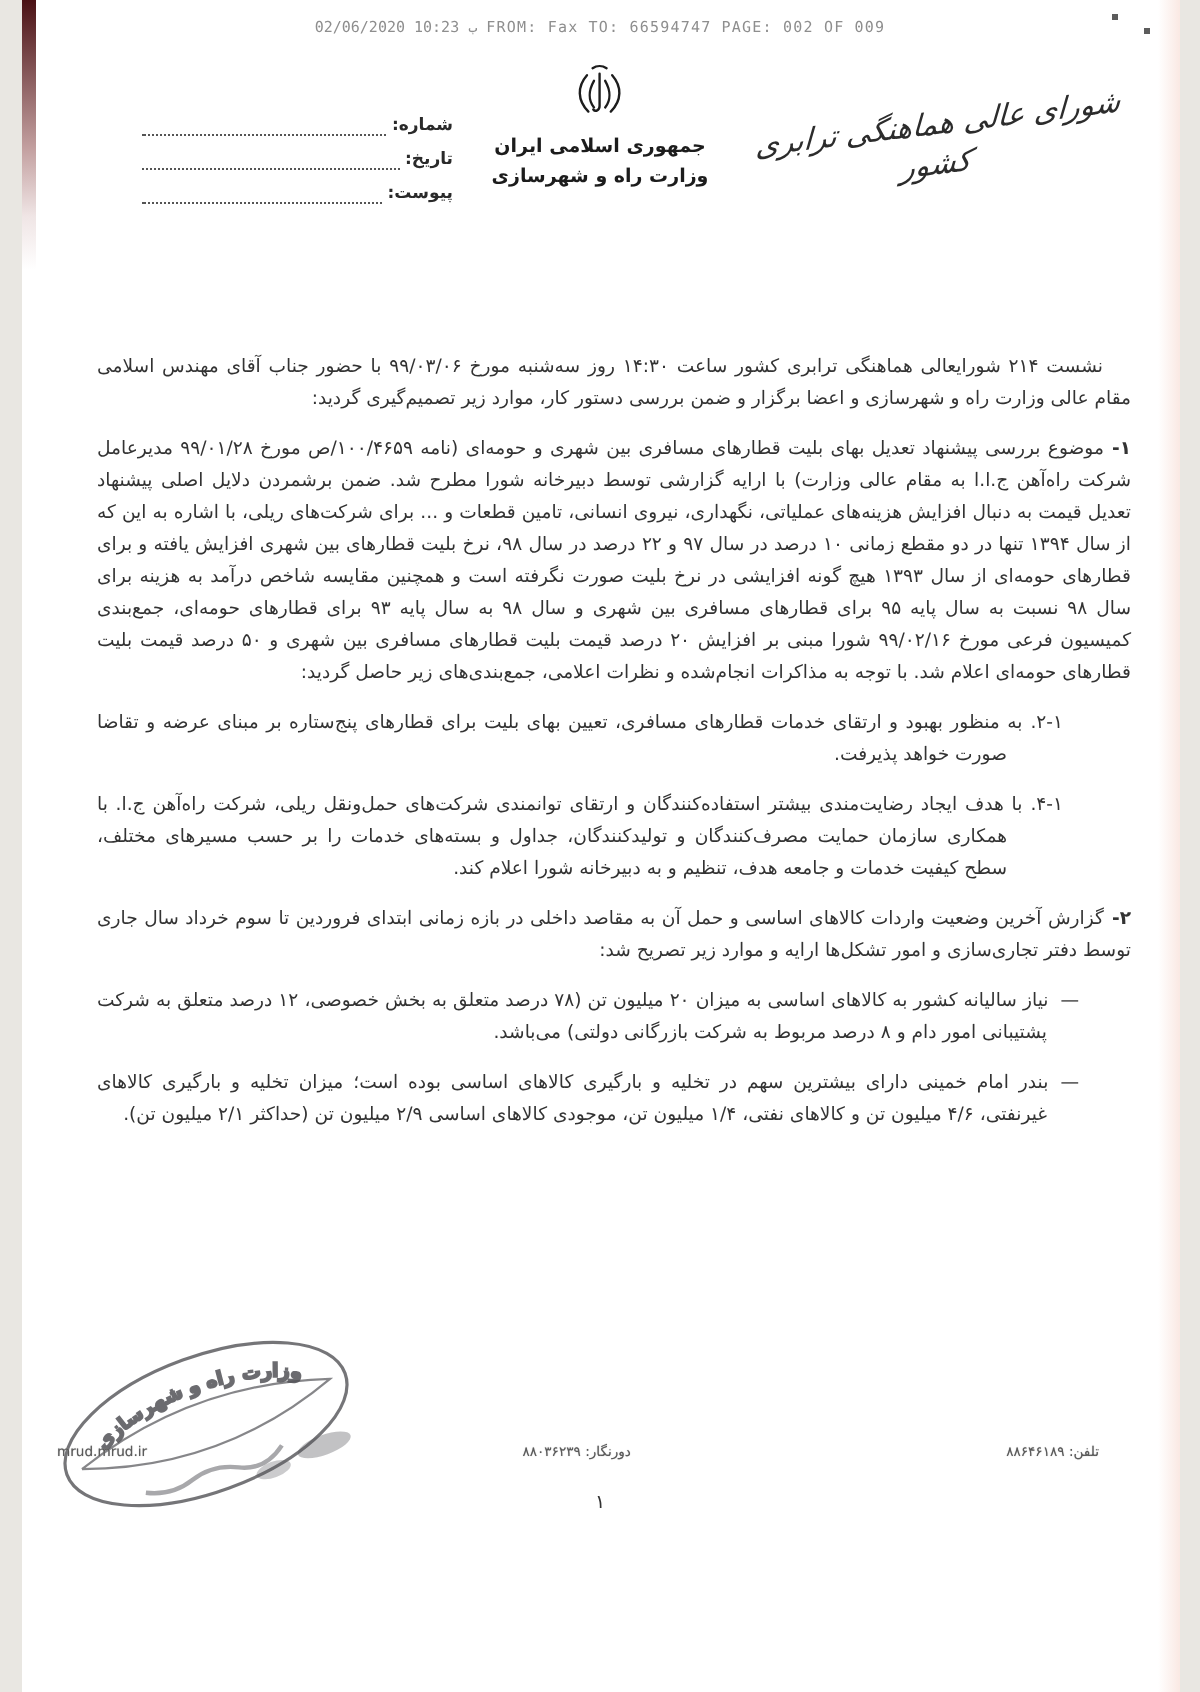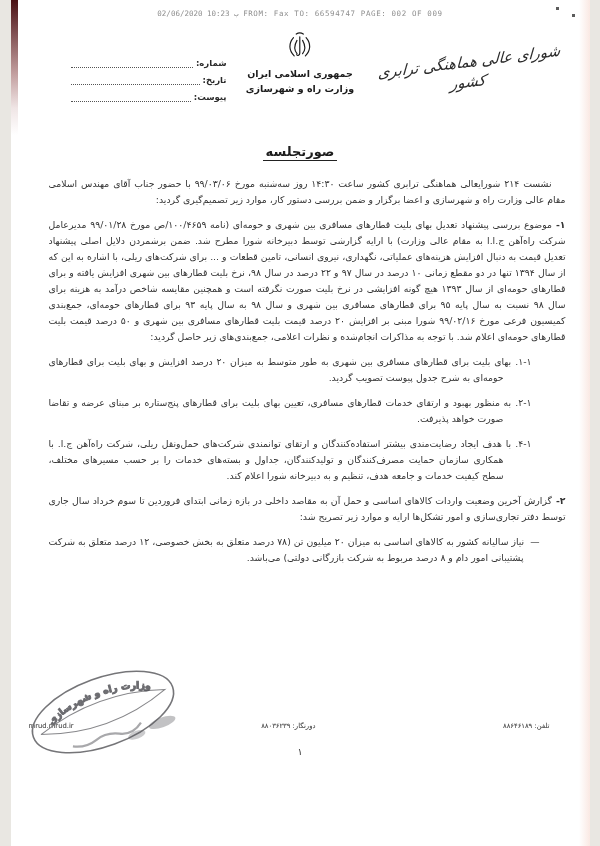--- a/index.html
+++ b/index.html
@@ -94,41 +94,38 @@
         <span>تاریخ:</span>
         <span class="dots"></span>
       </div>
       <div class="ref-row">
         <span>پیوست:</span>
         <span class="dots"></span>
       </div>
     </div>
   </header>
 
-  <h1 class="doc-title">
-    <span>صورتجلسه</span>
-  </h1>
 
   <main class="body">
     <p class="intro">نشست ۲۱۴ شورایعالی هماهنگی ترابری کشور ساعت ۱۴:۳۰ روز سه‌شنبه مورخ ۹۹/۰۳/۰۶ با حضور جناب آقای مهندس اسلامی مقام عالی وزارت راه و شهرسازی و اعضا برگزار و ضمن بررسی دستور کار، موارد زیر تصمیم‌گیری گردید:</p>
 
     <p class="item"><span class="marker">۱-</span><span>موضوع بررسی پیشنهاد تعدیل بهای بلیت قطارهای مسافری بین شهری و حومه‌ای (نامه ۱۰۰/۴۶۵۹/ص مورخ ۹۹/۰۱/۲۸ مدیرعامل شرکت راه‌آهن ج.ا.ا به مقام عالی وزارت) با ارایه گزارشی توسط دبیرخانه شورا مطرح شد. ضمن برشمردن دلایل اصلی پیشنهاد تعدیل قیمت به دنبال افزایش هزینه‌های عملیاتی، نگهداری، نیروی انسانی، تامین قطعات و ... برای شرکت‌های ریلی، با اشاره به این که از سال ۱۳۹۴ تنها در دو مقطع زمانی ۱۰ درصد در سال ۹۷ و ۲۲ درصد در سال ۹۸، نرخ بلیت قطارهای بین شهری افزایش یافته و برای قطارهای حومه‌ای از سال ۱۳۹۳ هیچ گونه افزایشی در نرخ بلیت صورت نگرفته است و همچنین مقایسه شاخص درآمد به هزینه برای سال ۹۸ نسبت به سال پایه ۹۵ برای قطارهای مسافری بین شهری و سال ۹۸ به سال پایه ۹۳ برای قطارهای حومه‌ای، جمع‌بندی کمیسیون فرعی مورخ ۹۹/۰۲/۱۶ شورا مبنی بر افزایش ۲۰ درصد قیمت بلیت قطارهای مسافری بین شهری و ۵۰ درصد قیمت بلیت قطارهای حومه‌ای اعلام شد. با توجه به مذاکرات انجام‌شده و نظرات اعلامی، جمع‌بندی‌های زیر حاصل گردید:</span></p>
 
-    <p class="subitem"><span class="marker">۱-۱.</span><span>بهای بلیت برای قطارهای مسافری بین شهری به طور متوسط به میزان ۲۰ درصد افزایش و بهای بلیت برای قطارهای حومه‌ای به شرح جدول پیوست تصویب گردید.</span></p>
 
     <p class="subitem"><span class="marker">۲-۱.</span><span>به منظور بهبود و ارتقای خدمات قطارهای مسافری، تعیین بهای بلیت برای قطارهای پنج‌ستاره بر مبنای عرضه و تقاضا صورت خواهد پذیرفت.</span></p>
 
 
     <p class="subitem"><span class="marker">۴-۱.</span><span>با هدف ایجاد رضایت‌مندی بیشتر استفاده‌کنندگان و ارتقای توانمندی شرکت‌های حمل‌ونقل ریلی، شرکت راه‌آهن ج.ا. با همکاری سازمان حمایت مصرف‌کنندگان و تولیدکنندگان، جداول و بسته‌های خدمات را بر حسب مسیرهای مختلف، سطح کیفیت خدمات و جامعه هدف، تنظیم و به دبیرخانه شورا اعلام کند.</span></p>
 
     <p class="item"><span class="marker">۲-</span><span>گزارش آخرین وضعیت واردات کالاهای اساسی و حمل آن به مقاصد داخلی در بازه زمانی ابتدای فروردین تا سوم خرداد سال جاری توسط دفتر تجاری‌سازی و امور تشکل‌ها ارایه و موارد زیر تصریح شد:</span></p>
 
     <p class="bullet"><span class="marker">—</span><span>نیاز سالیانه کشور به کالاهای اساسی به میزان ۲۰ میلیون تن (۷۸ درصد متعلق به بخش خصوصی، ۱۲ درصد متعلق به شرکت پشتیبانی امور دام و ۸ درصد مربوط به شرکت بازرگانی دولتی) می‌باشد.</span></p>
 
 
+    <p class="bullet"><span class="marker">—</span><span>بندر امام خمینی دارای بیشترین سهم در تخلیه و بارگیری کالاهای اساسی بوده است؛ میزان تخلیه و بارگیری کالاهای غیرنفتی، ۴/۶ میلیون تن و کالاهای نفتی، ۱/۴ میلیون تن، موجودی کالاهای اساسی ۲/۹ میلیون تن (حداکثر ۲/۱ میلیون تن).</span></p>
   </main>
 
   <svg class="stamp" width="180" height="125" viewBox="0 0 180 125">
     <g transform="rotate(-20 88 62)" fill="none" stroke="#34343a">
       <ellipse cx="88" cy="62" rx="74" ry="34" stroke-width="1.6" opacity="0.8"></ellipse>
       <path d="M22,62 Q88,40 154,62 Q88,86 22,62" stroke-width="1.1" opacity="0.7"></path>
       <path id="stampArc" d="M24,68 A66,30 0 0 1 152,68" stroke="none"></path>
       <text font-size="9.5" font-weight="bold" fill="#34343a" opacity="0.85" font-family="DejaVu Sans, sans-serif" letter-spacing="1">
         <textPath href="#stampArc" startOffset="50%" text-anchor="middle">وزارت راه و شهرسازی</textPath>
       </text>

